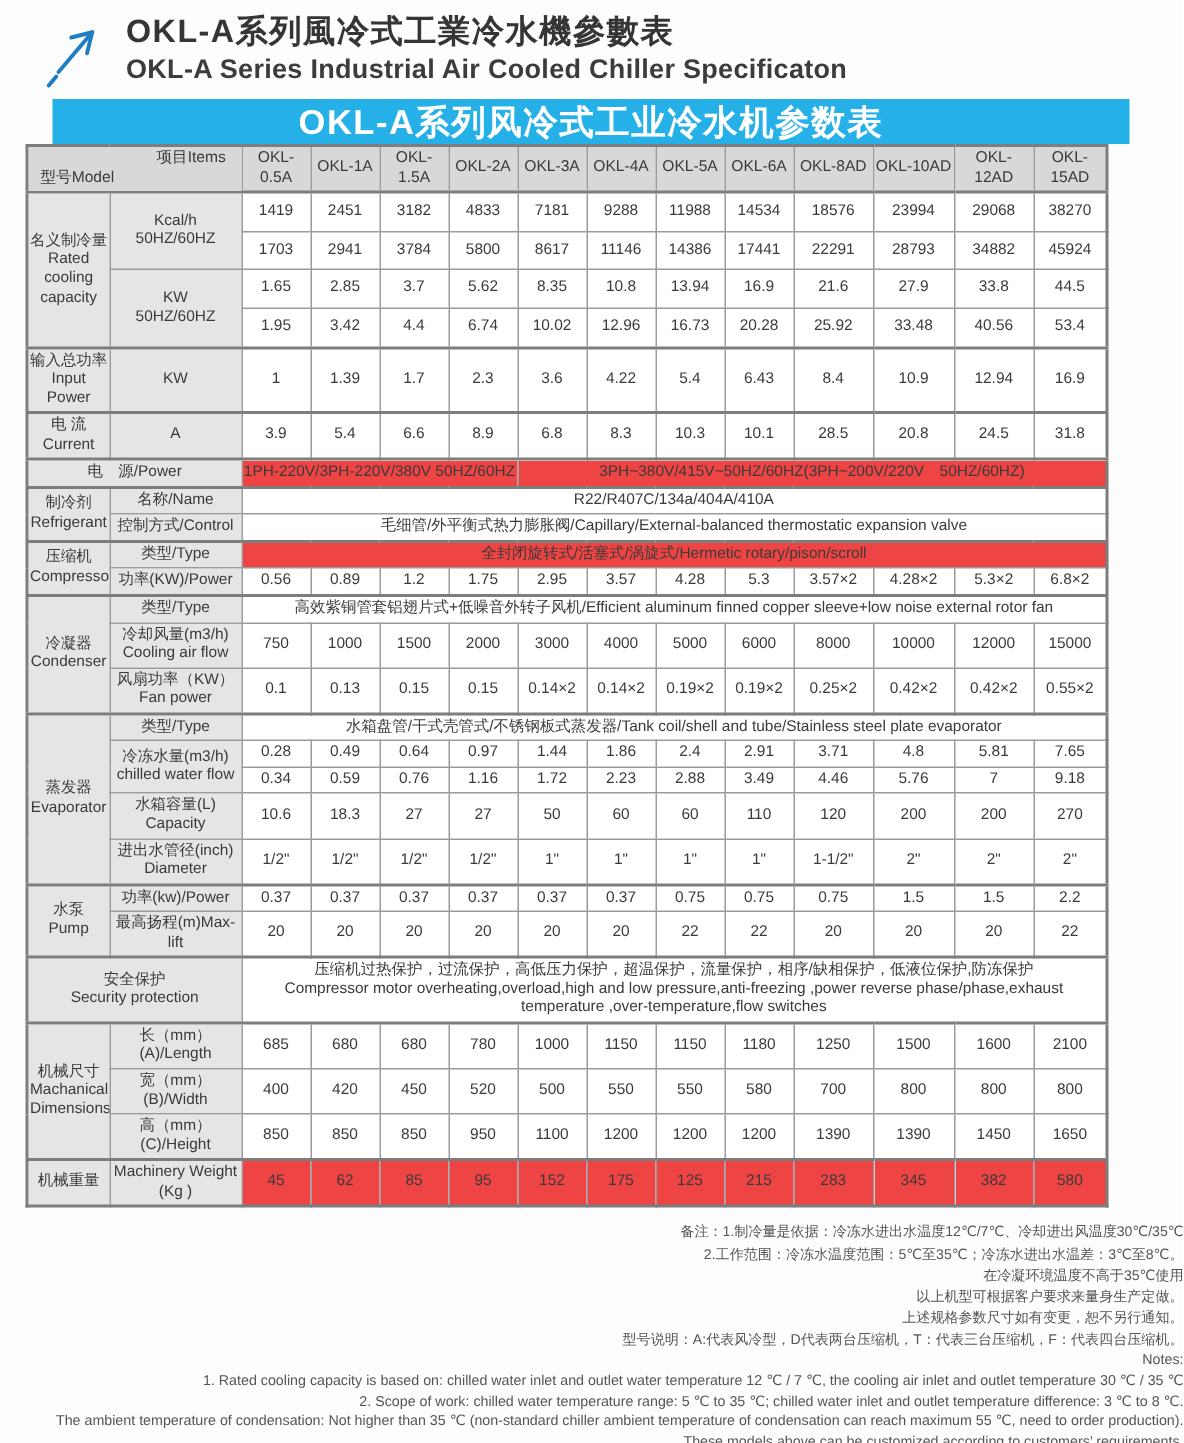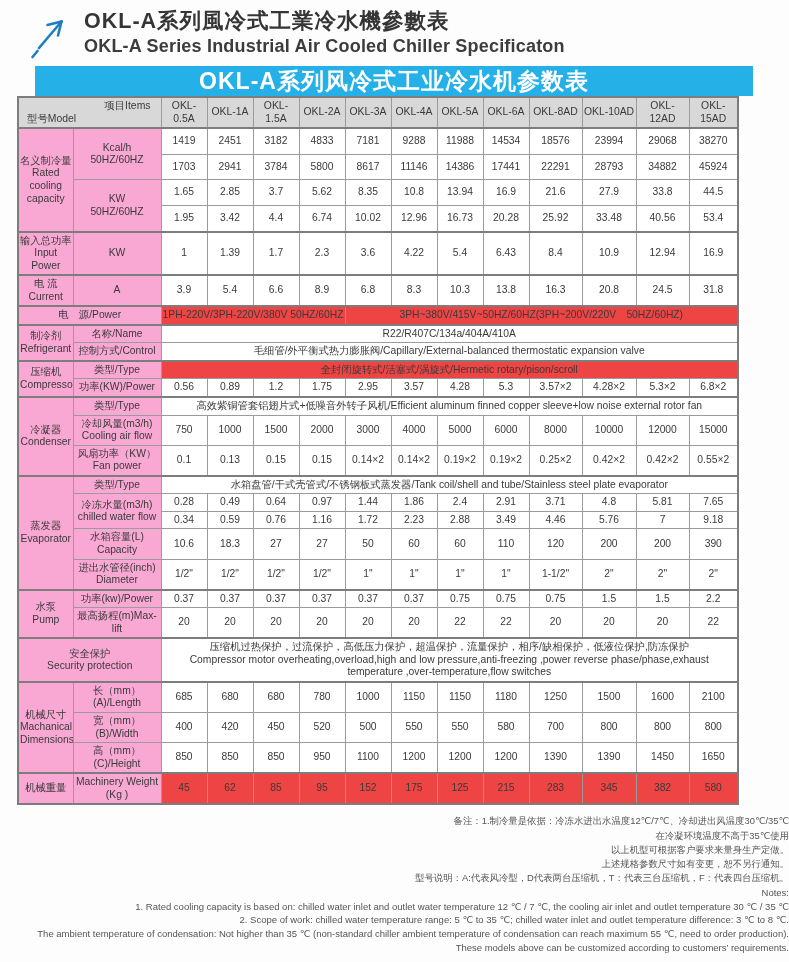--- a/index.html
+++ b/index.html
@@ -14,21 +14,21 @@
   
   .banner{width:718px;margin-left:35px;height:30px;line-height:30px;text-align:center;
           font-size:23px;font-weight:bold;letter-spacing:1px;}
   
   table.spec{border-collapse:collapse;table-layout:fixed;width:720px;margin-left:17px;
              border:2px solid #7d7d7d;}
   table.spec td{border:1px solid #9b9b9b;text-align:center;vertical-align:middle;
                 font-size:10.3px;line-height:1.22;padding:2px 1px;white-space:pre-line;
                 overflow:hidden;}
   tr.sec>td{border-top:2px solid #7d7d7d;}
-  td.lbl{background:#f9a8d4;}
+  td.lbl{background:#e5e5e5;}
   td.val{background:#fff;}
   td.shade{background:#ef4444;}
   td.left{text-align:left;padding:4px 7px;font-size:9.9px;line-height:1.38;}
   tr.tall>td{padding:6px 1px;}
   tr.models>td{background:#d8d8d8;height:25px;font-size:10.4px;}
   td.corner{position:relative;background:#d8d8d8;height:25px;
     background-image:linear-gradient(to bottom right,transparent 49.4%,#8f8f8f 49.4%,#8f8f8f 50.6%,transparent 50.6%);}
   td.corner .c-tr{position:absolute;top:2px;right:10px;font-size:10.4px;}
   td.corner .c-bl{position:absolute;bottom:2px;left:8px;font-size:10.4px;}
   
@@ -180,22 +180,22 @@
           <td class="lbl cat">电 流
 Current</td>
           <td class="lbl item">A</td>
           <td class="val">3.9</td>
           <td class="val">5.4</td>
           <td class="val">6.6</td>
           <td class="val">8.9</td>
           <td class="val">6.8</td>
           <td class="val">8.3</td>
           <td class="val">10.3</td>
-          <td class="val">13.8</td>
-          <td class="val">16.3</td>
+          <td class="val">10.1</td>
+          <td class="val">28.5</td>
           <td class="val">20.8</td>
           <td class="val">24.5</td>
           <td class="val">31.8</td>
         </tr>
         <tr class="sec">
           <td class="lbl" colspan="2">电　源/Power</td>
           <td class="val shade" colspan="4">1PH-220V/3PH-220V/380V 50HZ/60HZ</td>
           <td class="val shade" colspan="8">3PH~380V/415V~50HZ/60HZ(3PH~200V/220V　50HZ/60HZ)</td>
         </tr>
         <tr class="sec">
@@ -310,21 +310,21 @@
           <td class="val">18.3</td>
           <td class="val">27</td>
           <td class="val">27</td>
           <td class="val">50</td>
           <td class="val">60</td>
           <td class="val">60</td>
           <td class="val">110</td>
           <td class="val">120</td>
           <td class="val">200</td>
           <td class="val">200</td>
-          <td class="val">390</td>
+          <td class="val">270</td>
         </tr>
         <tr>
           <td class="lbl item">进出水管径(inch)
 Diameter</td>
           <td class="val">1/2"</td>
           <td class="val">1/2"</td>
           <td class="val">1/2"</td>
           <td class="val">1/2"</td>
           <td class="val">1"</td>
           <td class="val">1"</td>
@@ -437,20 +437,21 @@
           <td class="val shade">345</td>
           <td class="val shade">382</td>
           <td class="val shade">580</td>
         </tr>
       </tbody>
     </table>
 
   <div class="notes">
     <div class="notes-zh">
       <p>备注：1.制冷量是依据：冷冻水进出水温度12℃/7℃、冷却进出风温度30℃/35℃</p>
+      <p class="i1">2.工作范围：冷冻水温度范围：5℃至35℃；冷冻水进出水温差：3℃至8℃。</p>
       <p class="i2">在冷凝环境温度不高于35℃使用</p>
       <p class="i2">以上机型可根据客户要求来量身生产定做。</p>
       <p class="i2">上述规格参数尺寸如有变更，恕不另行通知。</p>
       <p>型号说明：A:代表风冷型，D代表两台压缩机，T：代表三台压缩机，F：代表四台压缩机。</p>
     </div>
     <div class="notes-en">
       <p>Notes:</p>
       <p>1. Rated cooling capacity is based on: chilled water inlet and outlet water temperature 12 ℃ / 7 ℃, the cooling air inlet and outlet temperature 30 ℃ / 35 ℃</p>
       <p>2. Scope of work: chilled water temperature range: 5 ℃ to 35 ℃; chilled water inlet and outlet temperature difference: 3 ℃ to 8 ℃.</p>
       <p>The ambient temperature of condensation: Not higher than 35 ℃ (non-standard chiller ambient temperature of condensation can reach maximum 55 ℃, need to order production).</p>

